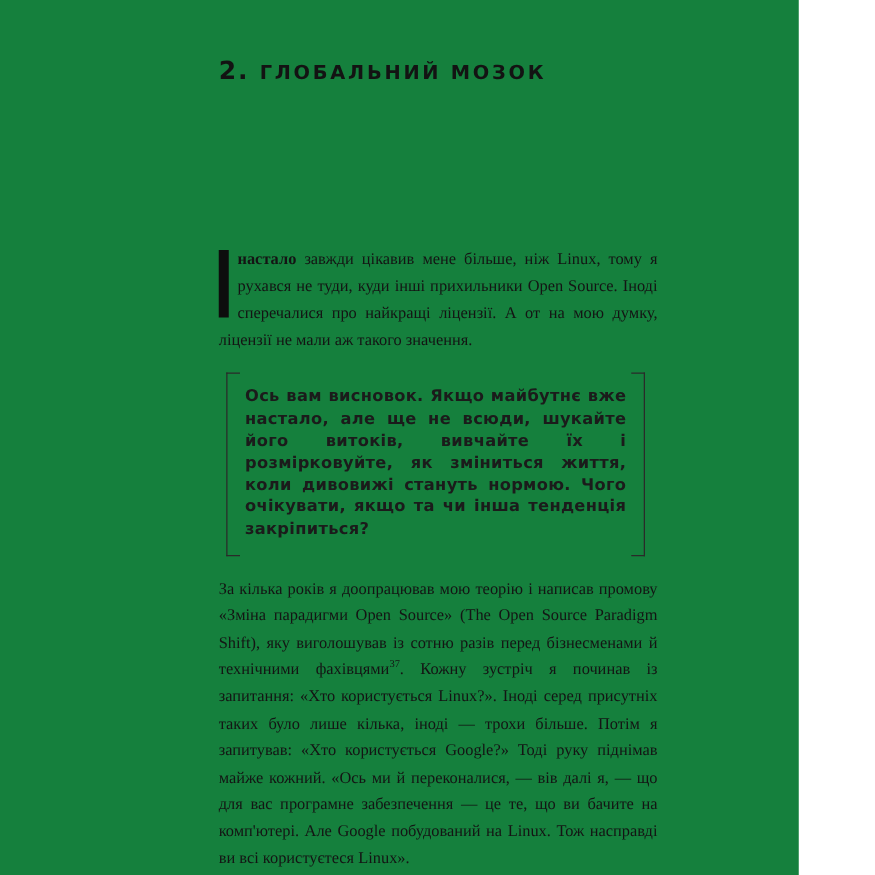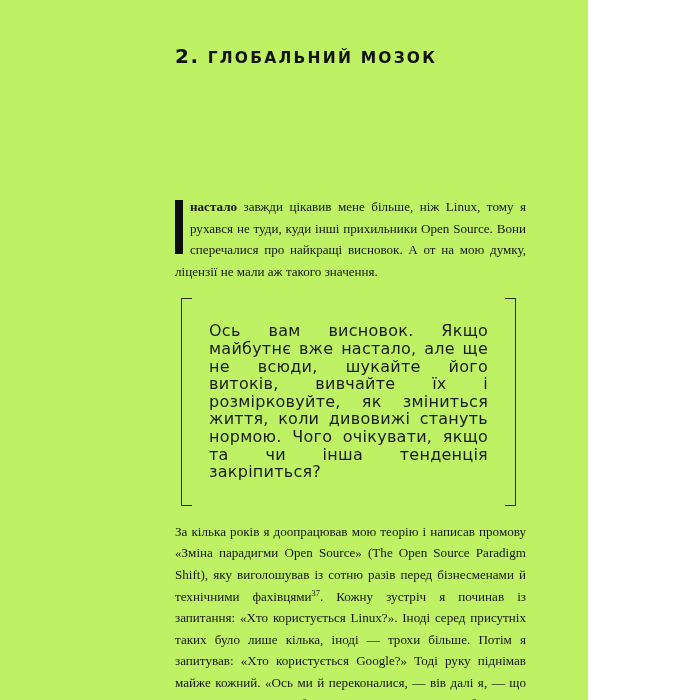--- a/index.html
+++ b/index.html
@@ -11,23 +11,23 @@
     width: 700px;
     height: 700px;
     overflow: hidden;
     font-family: "Liberation Serif", "DejaVu Serif", serif;
     color: #111111;
     -webkit-font-smoothing: antialiased;
   }
 
   .page {
     position: relative;
-    width: 588px;
+    width: 639px;
     height: 700px;
-    background: #bef264;
+    background: #15803d;
   }
 
   
   .chapter-head {
     position: absolute;
     left: 175px;
     top: 44px;
     width: 400px;
     font-family: "DejaVu Sans", "Liberation Sans", sans-serif;
     font-weight: 700;
@@ -92,28 +92,28 @@
 
   
   .callout {
     position: relative;
     margin: 16px 0 15px 6px;
     width: 335px;
     padding: 9px 13px 10px 13px;
     box-sizing: border-box;
   }
   .callout .txt {
-    margin: 15px;
+    margin: 2px;
     font-family: "DejaVu Sans", "Liberation Sans", sans-serif;
-    font-size: 16px;
+    font-size: 13px;
     line-height: 17.6px;
     letter-spacing: 0.25px;
     text-align: justify;
     color: #1b1b1b;
-    font-weight: 400;
+    font-weight: 700;
   }
   
   .callout .edge-l,
   .callout .edge-r {
     position: absolute;
     top: 0;
     bottom: 0;
     width: 1px;
     background: #2a2a2a;
   }
@@ -149,21 +149,21 @@
 <div class="page">
 
   <div class="chapter-head">
     <span class="chapter-num">2.</span>
     <span class="chapter-title">Глобальний мозок</span>
   </div>
 
   <div class="column">
 
     <p class="body first-para">
-      <span class="dropcap"></span><span class="lead-bold">настало</span><span> завжди цікавив мене більше, ніж Linux, тому я рухався не туди, куди інші прихильники Open Source. Вони сперечалися про найкращі висновок. А от на мою думку, ліцензії не мали аж такого значення.</span>
+      <span class="dropcap"></span><span class="lead-bold">настало</span><span> завжди цікавив мене більше, ніж Linux, тому я рухався не туди, куди інші прихильники Open Source. Іноді сперечалися про найкращі ліцензії. А от на мою думку, ліцензії не мали аж такого значення.</span>
     </p>
 
 
     <div class="callout">
       <span class="edge-l"></span>
       <span class="edge-r"></span>
       <span class="stub tl"></span>
       <span class="stub tr"></span>
       <span class="stub bl"></span>
       <span class="stub br"></span>

